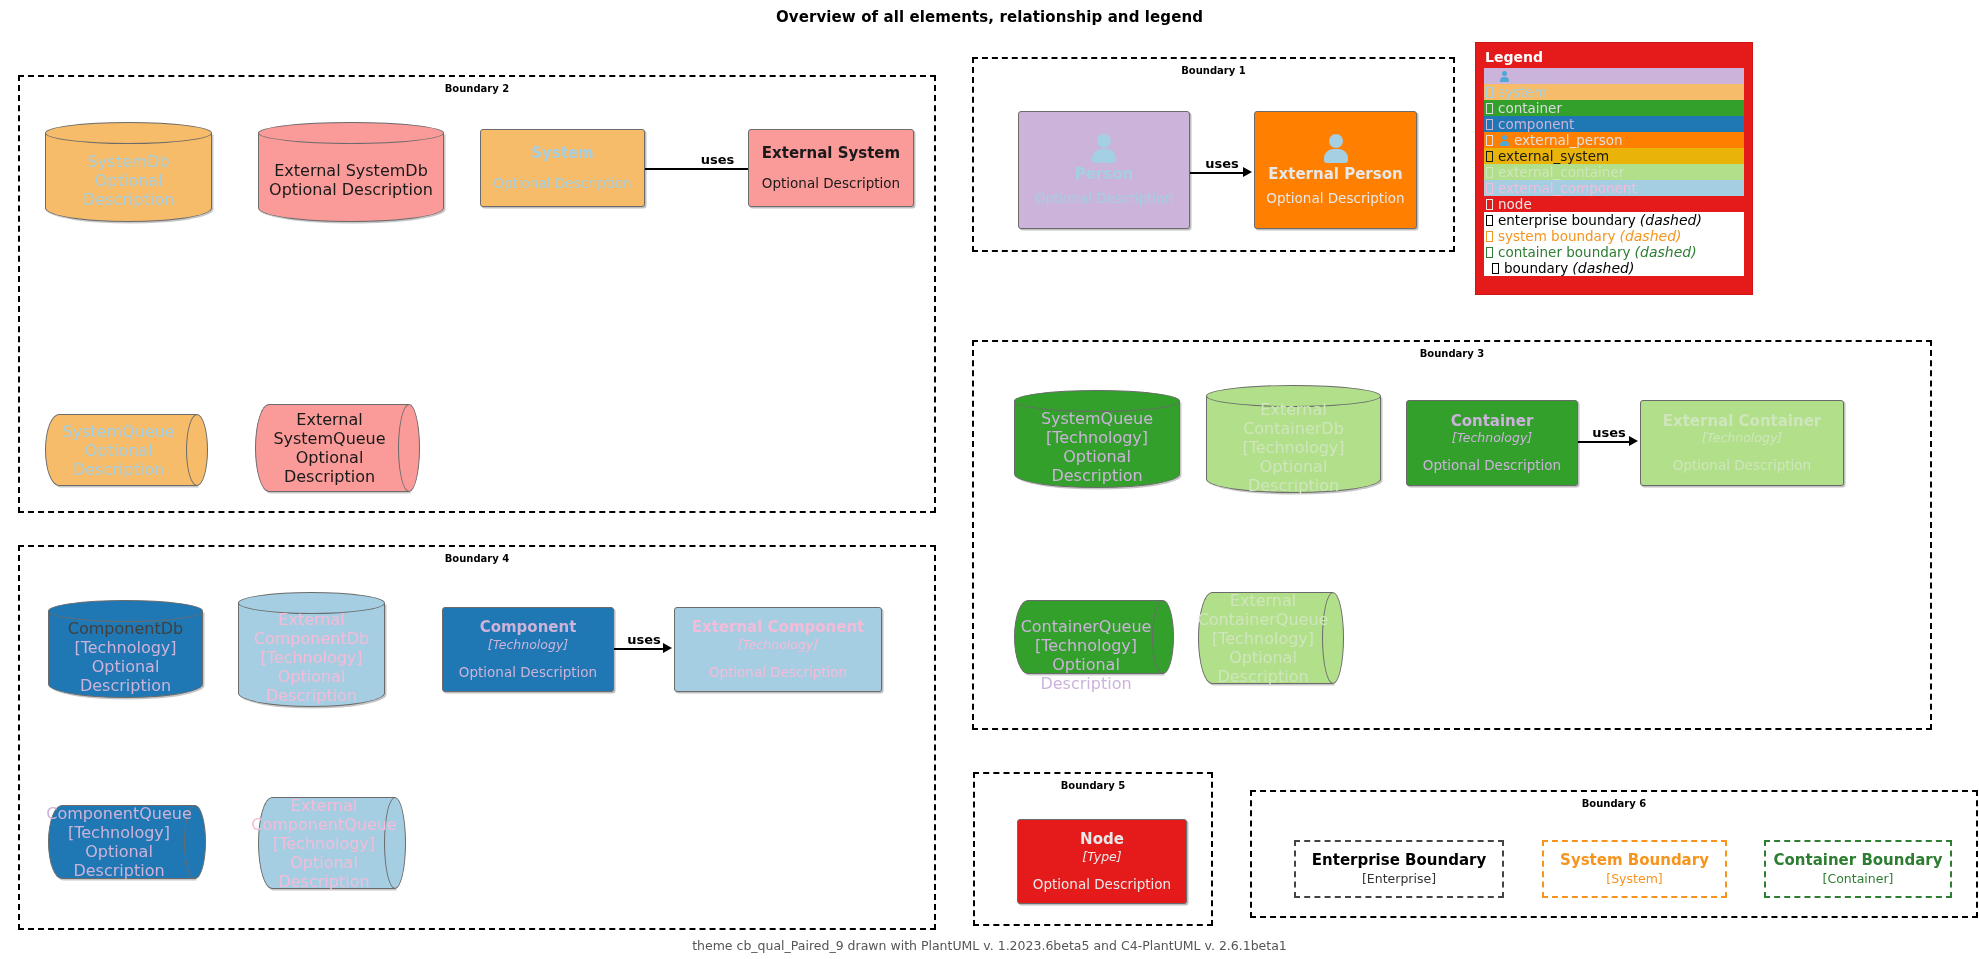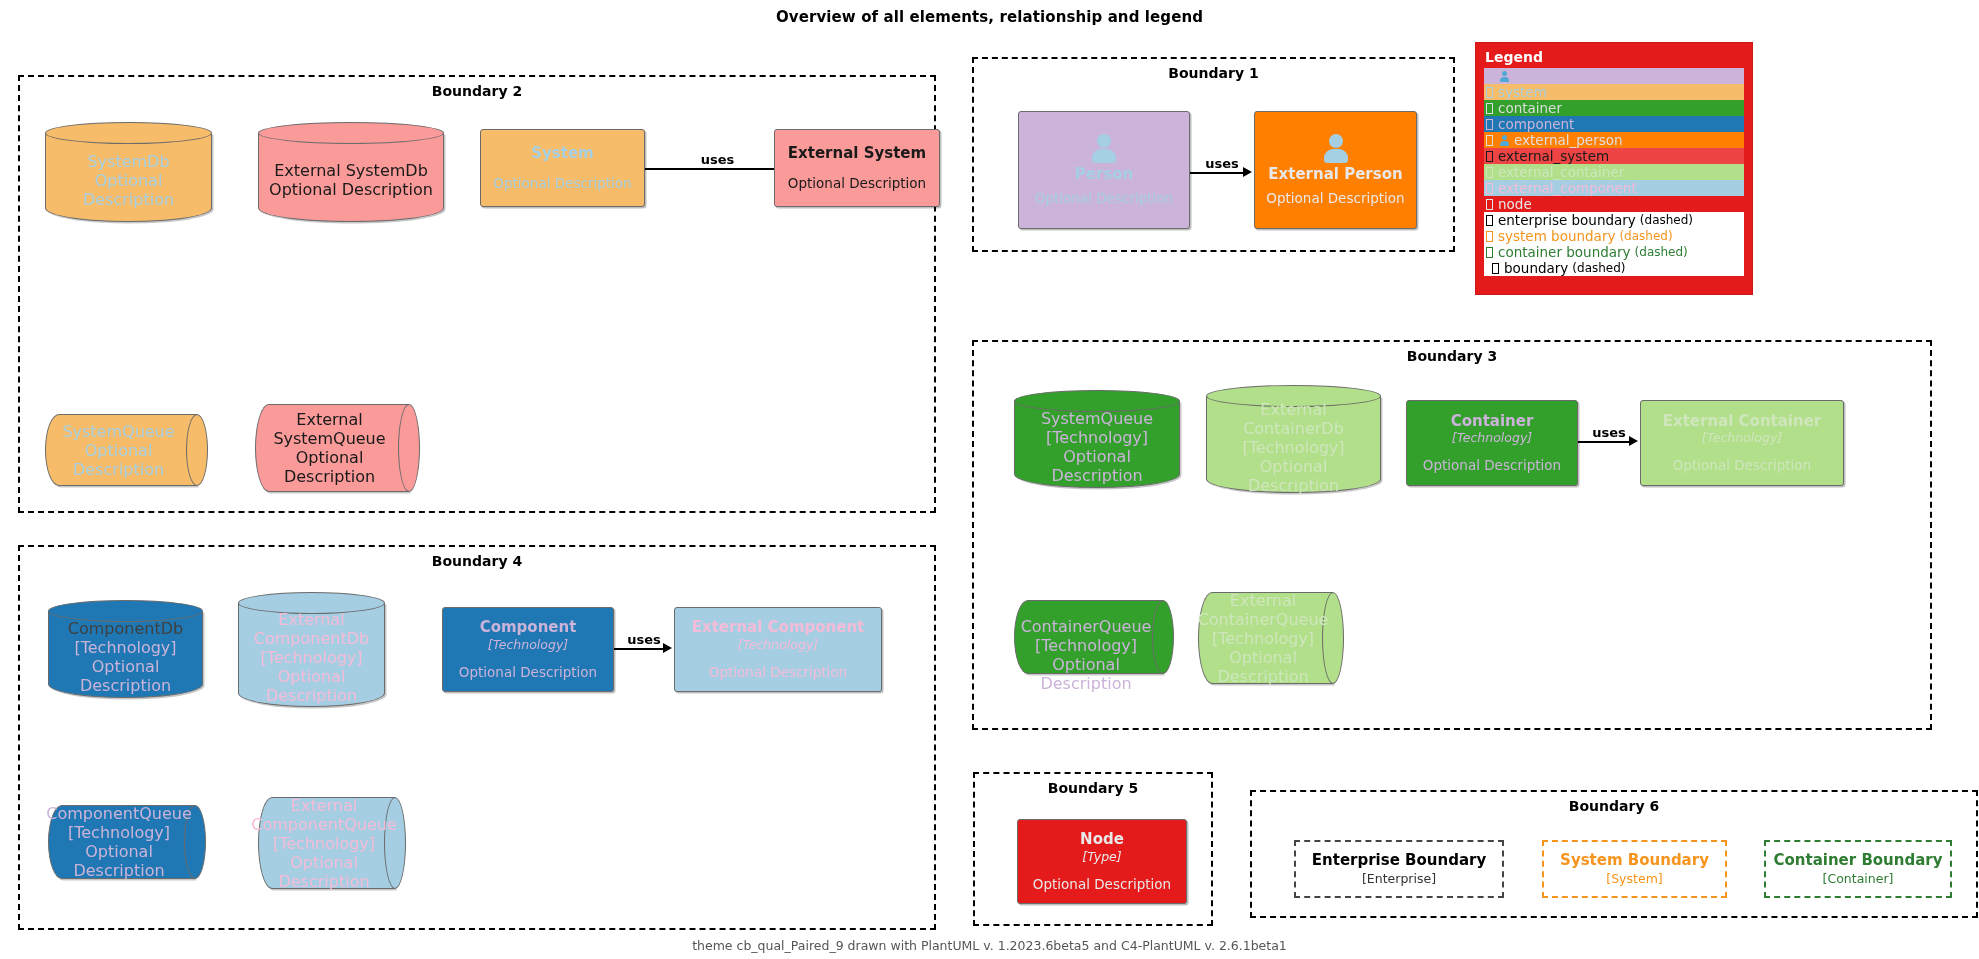--- a/index.html
+++ b/index.html
@@ -40,21 +40,21 @@
     position: absolute;
     border: 2px dashed #000000;
     box-sizing: border-box;
   }
   .boundary > .b-title {
     position: absolute;
     top: 6px;
     left: 0;
     width: 100%;
     text-align: center;
-    font-size: 14px;
+    font-size: 10px;
     font-weight: bold;
     color: #000000;
   }
 
   
   .el {
     position: absolute;
     box-sizing: border-box;
     display: flex;
     flex-direction: column;
@@ -257,22 +257,23 @@
     position: absolute; left: 4px; top: 1px;
     width: 5px; height: 5px; border-radius: 50%;
     background: #4fa8d6;
   }
   .legend-row .mini-person .mb {
     position: absolute; left: 2px; top: 7px;
     width: 9px; height: 5px; border-radius: 4px 4px 1px 1px;
     background: #4fa8d6;
   }
   .legend-row .lbl-sub {
-    font-size: 12px;
+    font-size: 14px;
     margin-left: 4px;
+    font-style: italic;
   }
 
   
   .bsample {
     position: absolute;
     box-sizing: border-box;
     border: 2px dashed #444444;
     display: flex;
     flex-direction: column;
     align-items: center;
@@ -311,21 +312,21 @@
     <div class="name" style="color:#a5cfe3;">System</div>
     <div class="desc" style="color:#a5cfe3;">Optional Description</div>
   </div>
 
   <div class="rel" style="left:625px; top:62px; width:145px; height:58px;">
     <div class="line" style="width:134px;"></div>
     <div class="head" style="left:134px;"></div>
     <div class="rel-label">uses</div>
   </div>
 
-  <div class="el no-tech" style="left:754px; top:52px; width:166px; height:78px; background:#fa9a99;">
+  <div class="el no-tech" style="left:728px; top:52px; width:166px; height:78px; background:#fa9a99;">
     <div class="name" style="color:#1a1a1a;">External System</div>
     <div class="desc" style="color:#1a1a1a;">Optional Description</div>
   </div>
 
   <div class="queue" style="left:25px; top:337px; width:163px; height:72px;">
     <div class="q-body" style="background:#f7bc69;"></div>
     <div class="q-cap" style="background:#f7bc69;"></div>
     <div class="q-text">
       <div class="name" style="color:#a5cfe3;">SystemQueue</div>
       <div class="desc" style="color:#a5cfe3;">Optional Description</div>
@@ -456,21 +457,21 @@
         <span>component</span>
       </div>
       <div class="legend-row" style="background: rgb(255, 127, 0); color: rgb(226, 222, 222);">
         <span class="sq"></span>
         <span class="mini-person">
           <span class="mh"></span>
           <span class="mb"></span>
         </span>
         <span>external_person</span>
       </div>
-      <div class="legend-row" style="background: #ef4444; color: rgb(26, 26, 26); text-align: right;">
+      <div class="legend-row" style="background: #eab308; color: rgb(26, 26, 26); text-align: right;">
         <span class="sq"></span>
         <span>external_system</span>
       </div>
       <div class="legend-row" style="background: rgb(178, 223, 138); color: rgb(207, 230, 189);">
         <span class="sq"></span>
         <span>external_container</span>
       </div>
       <div class="legend-row" style="background: rgb(166, 206, 227); color: rgb(244, 188, 216);">
         <span class="sq"></span>
         <span>external_component</span>

